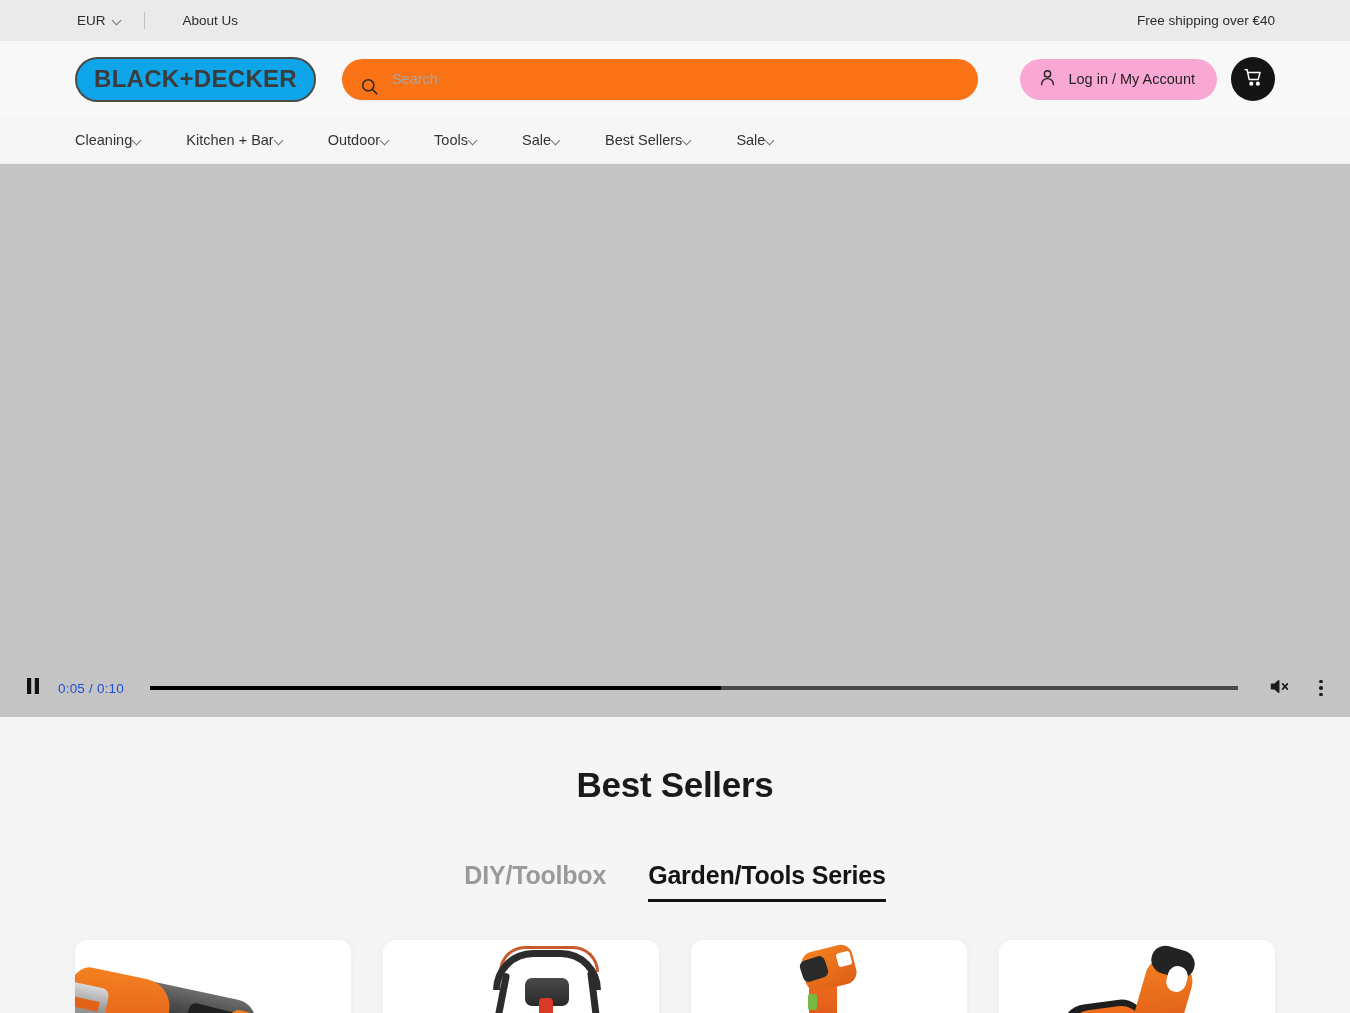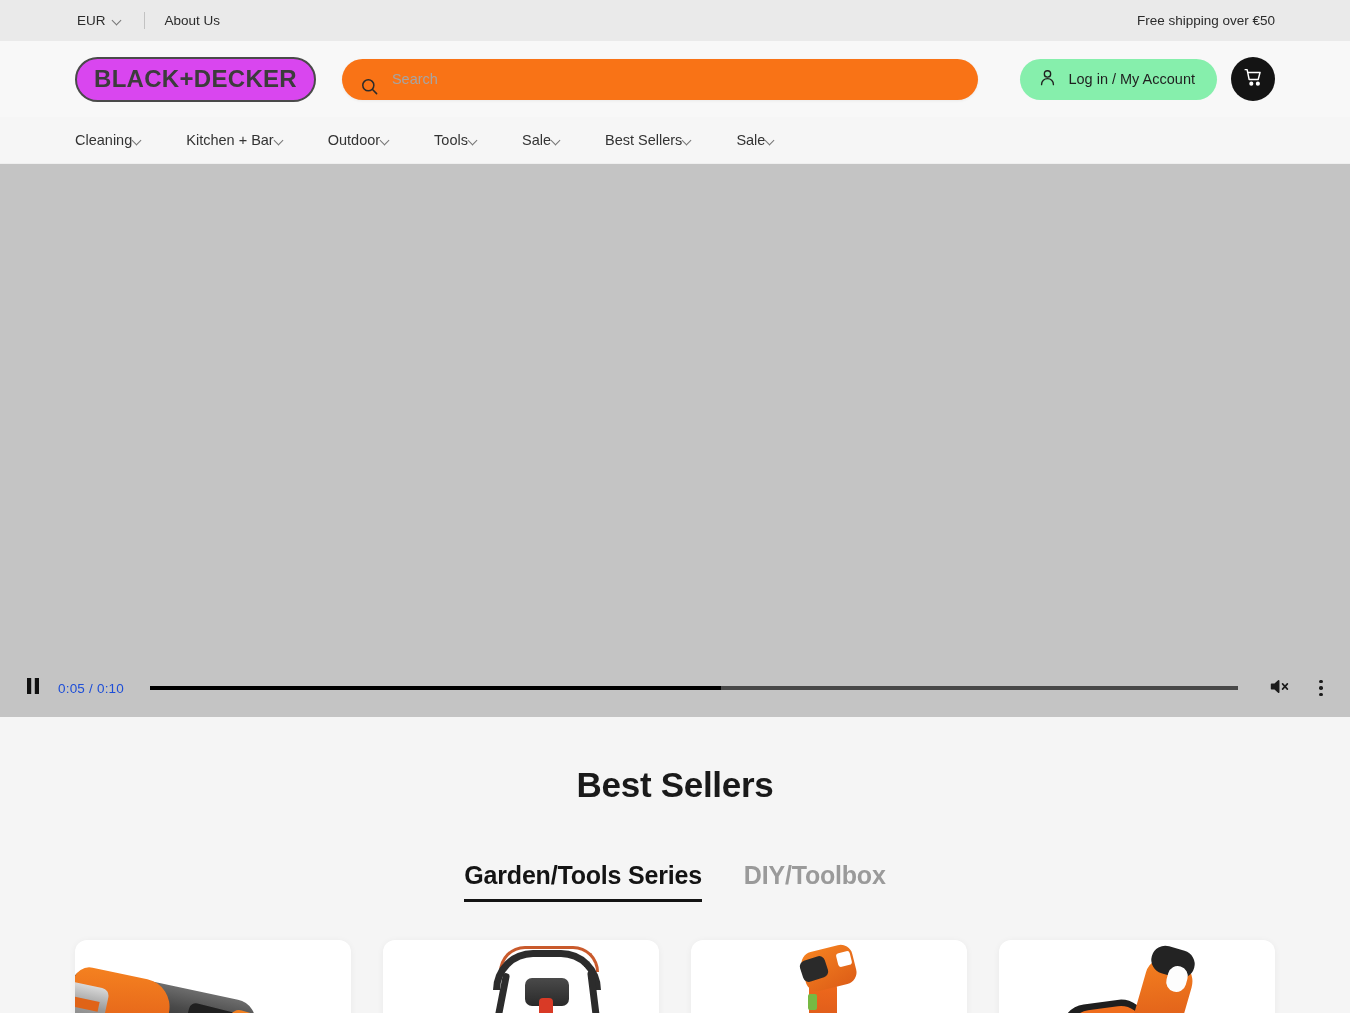--- a/index.html
+++ b/index.html
@@ -22,21 +22,21 @@
     color:#2b2b2b;
   }
   .topbar-left { display:flex; align-items:center; gap:0; }
   .currency {
     display:flex; align-items:center; gap:7px;
     cursor:pointer; padding:2px 2px;
   }
   .divider-v {
     width:1px; height:17px; background:#c2c2c2; margin:0 20px;
   }
-  .topbar-link { cursor:pointer; }
+  .topbar-link { cursor:pointer;margin-left:18px; }
   .topbar-right { margin-left:auto; font-size:13.5px; color:#2b2b2b; }
 
   .chev {
     width:9px; height:9px; display:inline-block; position:relative;
     flex:0 0 auto;
   }
   .chev::before {
     content:""; position:absolute; left:0; top:1px;
     width:6px; height:6px;
     border-right:1.3px solid #767676;
@@ -57,21 +57,21 @@
     border:2.5px solid #4a4a4a;
     border-radius:26px;
     padding:8px 17px 9px;
     font-size:24px;
     font-weight:800;
     letter-spacing:0.3px;
     color:#3c3c3c;
     white-space:nowrap;
     line-height:1;
     cursor:pointer;
-    background:#d946ef;
+    background:#0ea5e9;
   }
   .search-wrap {
     flex:1 1 auto;
     max-width:636px;
     height:41px;
     background:#f97316;
     border-radius:21px;
     display:flex;
     align-items:flex-end;
     padding:0 18px;
@@ -80,21 +80,21 @@
     cursor:text;
   }
   .search-input {
     border:none; outline:none; background:transparent;
     font-family:inherit; font-size:14.5px; color:#2b2b2b;
     flex:1 1 auto; height:100%;
   }
   .search-input::placeholder { color:#a5a5a5; }
   .header-right { margin-left:auto; display:flex; align-items:center; gap:14px; }
   .account-btn {
-    background:#86efac;
+    background:#f9a8d4;
     border-radius:21px;
     height:41px;
     display:flex; align-items:center; gap:11px;
     padding:0 22px 0 18px;
     font-size:14.5px;
     color:#1f1f1f;
     cursor:pointer;
     white-space:nowrap;
     justify-content:flex-end;
   }
@@ -371,21 +371,21 @@
 
 <div class="topbar">
   <div class="topbar-left">
     <div class="currency">
       <span>EUR</span>
       <span class="chev"></span>
     </div>
     <div class="divider-v"></div>
     <span class="topbar-link">About Us</span>
   </div>
-  <div class="topbar-right">Free shipping over €50</div>
+  <div class="topbar-right">Free shipping over €40</div>
 </div>
 
 <div class="header">
   <div class="logo">BLACK+DECKER</div>
 
   <div class="search-wrap">
     <span>
       <svg width="19" height="19" viewBox="0 0 24 24" fill="none" stroke="#2b2b2b" stroke-width="1.9">
         <circle cx="10.5" cy="10.5" r="7"></circle>
           <line x1="15.8" y1="15.8" x2="21" y2="21" stroke-linecap="round"></line>
@@ -485,22 +485,22 @@
         </span>
       </div>
     </div>
   </div>
 </div>
 
 <div class="section">
   <div class="section-title">Best Sellers</div>
 
   <div class="tabs">
+    <div class="tab">DIY/Toolbox</div>
     <div class="tab active">Garden/Tools Series</div>
-    <div class="tab">DIY/Toolbox</div>
   </div>
 
   <div class="cards">
 
     <div class="card">
       <div class="prod">
         <div class="p1-body"></div>
         <div class="p1-black"></div>
         <div class="p1-tip"></div>
         <div class="p1-orange"></div>

